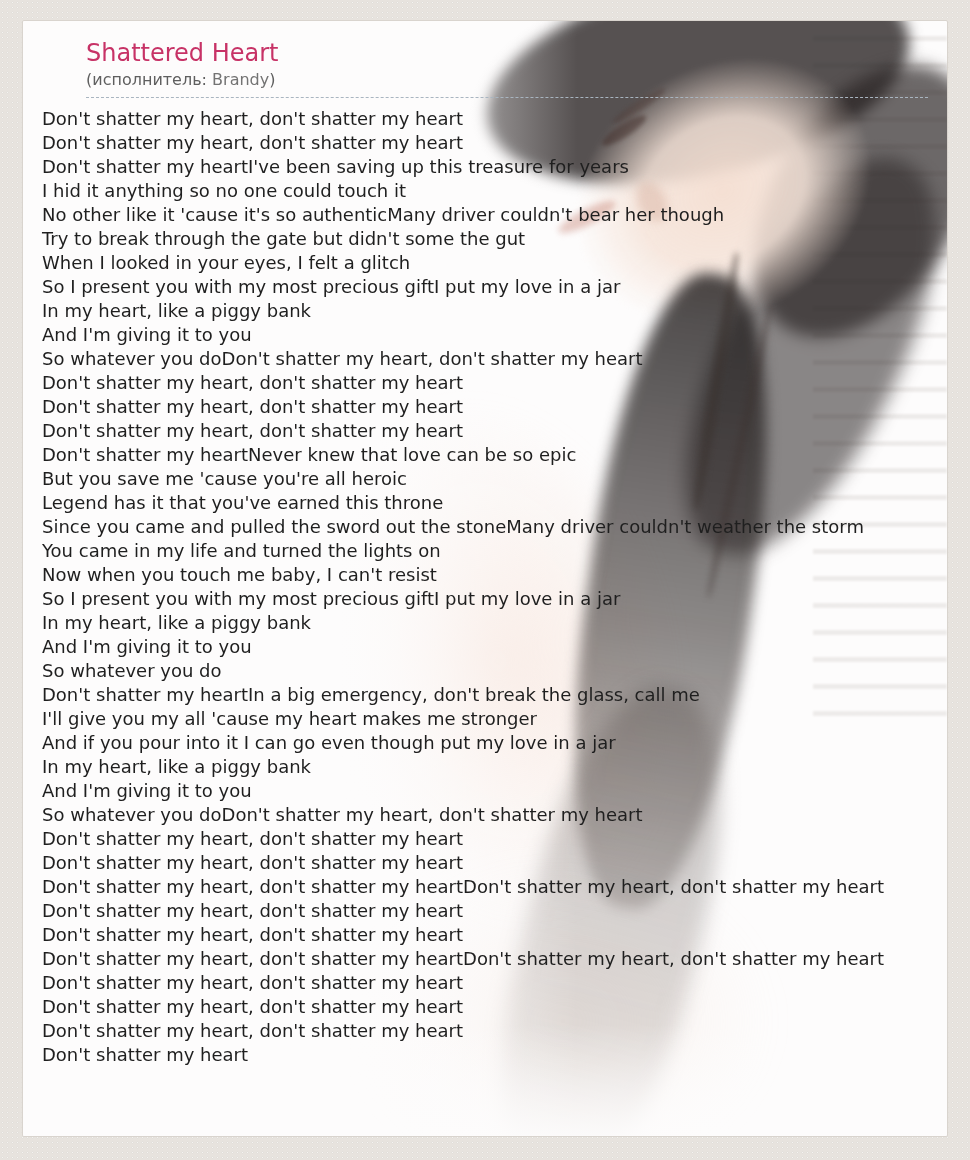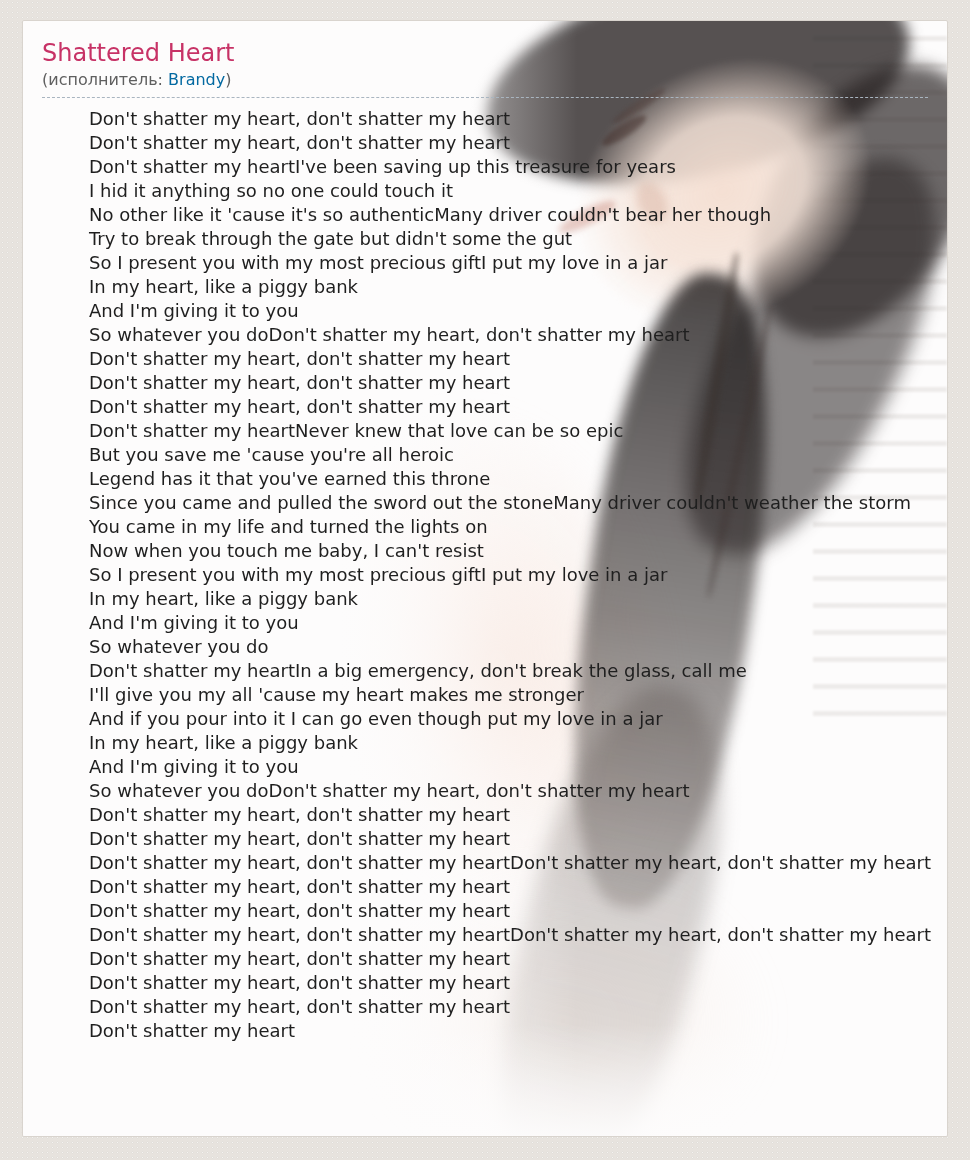--- a/index.html
+++ b/index.html
@@ -141,49 +141,49 @@
   }
   .ph-fade-bottom {
     inset: 0;
     background: linear-gradient(0deg, rgba(253,252,252,0.9) 0%, rgba(253,252,252,0) 10%);
   }
   
   .header {
     position: relative; z-index: 2;
     border-bottom: 1px dashed #a9b5c0;
     padding-bottom: 7px;
+    margin-left: 44px;
   }
   .title {
     margin: 0;
     font-size: 24px;
     line-height: 28px;
     font-weight: normal;
     color: #c73266;
   }
   .artist-line {
     margin-top: 3px;
     font-size: 16px;
     line-height: 20px;
     color: #5f5f5f;
   }
   .artist-link {
-    color: #0369a1;
+    color: #737373;
     text-decoration: none;
     cursor: pointer;
   }
   .lyrics {
     position: relative; z-index: 2;
     margin-top: 9px;
     font-size: 18px;
     line-height: 24px;
     color: #1f1f1f;
   }
   .lyric-line {
     white-space: nowrap;
-    margin-left: 47px;
   }
 </style>
 </head>
 <body>
 
 <div class="panel">
 
   <div class="photo">
     <div class="ph-blinds"></div>
     <div class="ph-shoulder"></div>
@@ -209,20 +209,21 @@
     <div class="artist-line"><span>(исполнитель: </span><a class="artist-link">Brandy</a><span>)</span></div>
   </div>
 
   <div class="lyrics">
       <div class="lyric-line">Don't shatter my heart, don't shatter my heart</div>
       <div class="lyric-line">Don't shatter my heart, don't shatter my heart</div>
       <div class="lyric-line">Don't shatter my heartI've been saving up this treasure for years</div>
       <div class="lyric-line">I hid it anything so no one could touch it</div>
       <div class="lyric-line">No other like it 'cause it's so authenticMany driver couldn't bear her though</div>
       <div class="lyric-line">Try to break through the gate but didn't some the gut</div>
+      <div class="lyric-line">When I looked in your eyes, I felt a glitch</div>
       <div class="lyric-line">So I present you with my most precious giftI put my love in a jar</div>
       <div class="lyric-line">In my heart, like a piggy bank</div>
       <div class="lyric-line">And I'm giving it to you</div>
       <div class="lyric-line">So whatever you doDon't shatter my heart, don't shatter my heart</div>
       <div class="lyric-line">Don't shatter my heart, don't shatter my heart</div>
       <div class="lyric-line">Don't shatter my heart, don't shatter my heart</div>
       <div class="lyric-line">Don't shatter my heart, don't shatter my heart</div>
       <div class="lyric-line">Don't shatter my heartNever knew that love can be so epic</div>
       <div class="lyric-line">But you save me 'cause you're all heroic</div>
       <div class="lyric-line">Legend has it that you've earned this throne</div>

